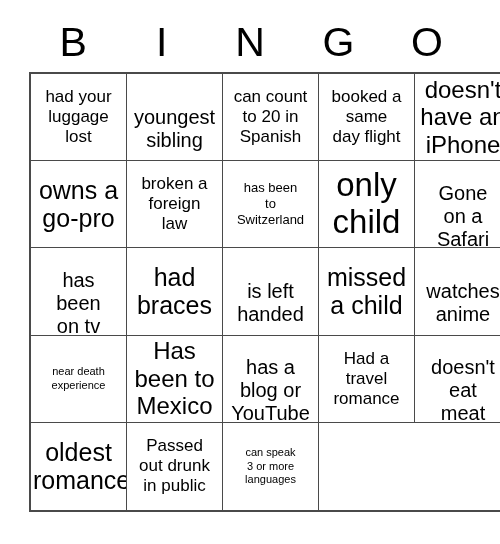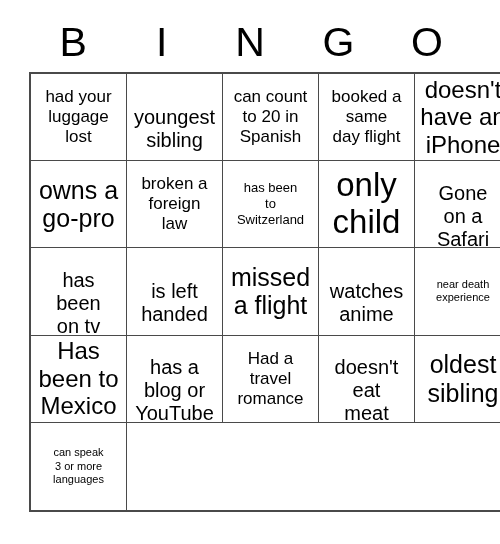--- a/index.html
+++ b/index.html
@@ -148,28 +148,32 @@
     <div class="cell sz-m">
         <span class="cell-text">Gone
 on a
 Safari</span>
       </div>
     <div class="cell sz-m">
         <span class="cell-text">has
 been
 on tv</span>
       </div>
+    <div class="cell sz-xl">
+        <span class="cell-text">had
+braces</span>
+      </div>
     <div class="cell sz-m">
         <span class="cell-text">is left
 handed</span>
       </div>
 
     <div class="cell sz-xl">
         <span class="cell-text">missed
-a flight</span>
+a child</span>
       </div>
     <div class="cell sz-m">
         <span class="cell-text">watches
 anime</span>
       </div>
     <div class="cell sz-xs">
         <span class="cell-text">near death
 experience</span>
       </div>
     <div class="cell sz-l">
@@ -188,21 +192,26 @@
 travel
 romance</span>
       </div>
     <div class="cell sz-m">
         <span class="cell-text">doesn't
 eat
 meat</span>
       </div>
     <div class="cell sz-xl">
         <span class="cell-text">oldest
-sibling</span>
+romance</span>
+      </div>
+    <div class="cell sz-s">
+        <span class="cell-text">Passed
+out drunk
+in public</span>
       </div>
     <div class="cell sz-xs">
         <span class="cell-text">can speak
 3 or more
 languages</span>
       </div>
   </div>
 
 </div>
 

